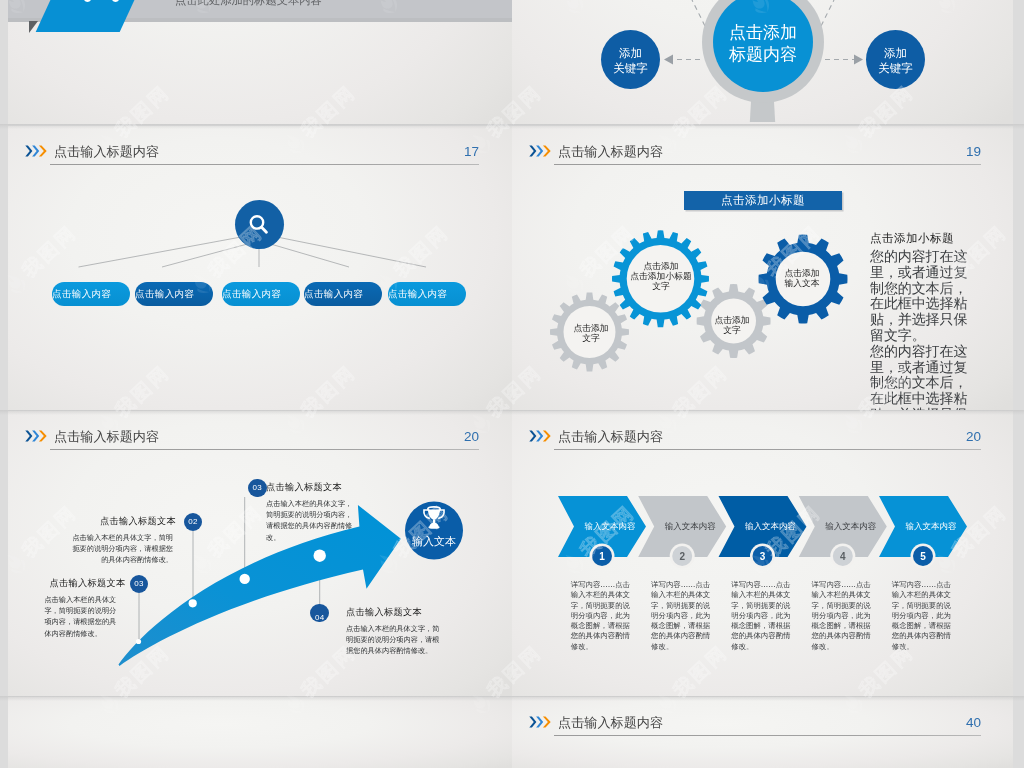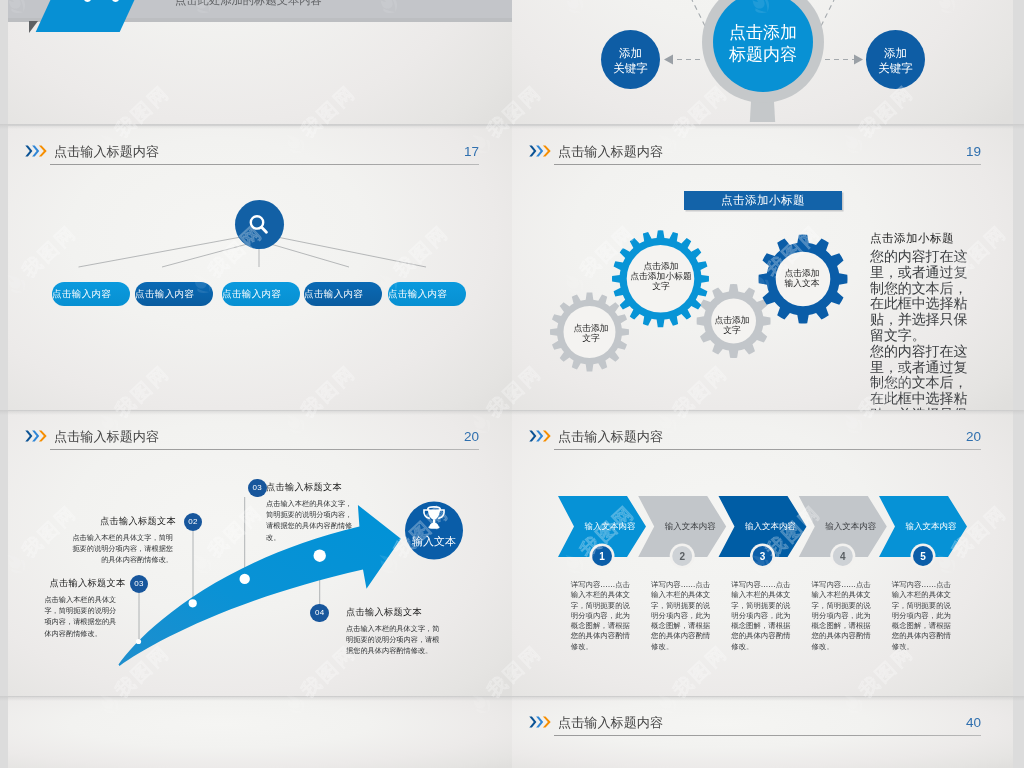--- a/index.html
+++ b/index.html
@@ -67,21 +67,21 @@
   .s18-side{position:absolute;left:358px;top:104px;width:99px;}
   .s18-st{font-size:11.5px;color:#222;letter-spacing:.5px;margin-bottom:3px;line-height:16px;}
   .s18-sp{font-size:14px;line-height:15.8px;color:#3a3d40;letter-spacing:-0.1px;}
   
   .sb{position:absolute;width:18.5px;height:18.5px;border-radius:50%;background:#17569c;
       display:flex;align-items:center;justify-content:center;}
   .sb span{font-size:8px;color:#fff;letter-spacing:.3px;}
   .sb1{left:121.7px;top:163.7px;}
   .sb2{left:175.7px;top:101.7px;}
   .sb3{left:240px;top:67.5px;}
-  .sb4{left:302.4px;top:192.7px;}
+  .sb4{left:302.4px;top:192.7px;align-items:flex-end;}
   .s19t{position:absolute;font-size:9.2px;color:#181818;white-space:nowrap;letter-spacing:.3px;}
   .s19b{position:absolute;font-size:7.2px;line-height:11.2px;color:#2e3133;}
   .t1{left:41.5px;top:166px;}   .b1{left:36.4px;top:183px;width:74px;}
   .t2{left:42px;top:104px;width:126px;text-align:right;}
   .b2{left:60px;top:121px;width:105px;text-align:right;}
   .t3{left:258px;top:70px;}     .b3{left:258px;top:87px;width:88px;}
   .t4{left:338px;top:195px;}    .b4{left:338px;top:212px;width:98px;}
 
   
   .wm{position:absolute;left:0;top:0;width:1024px;height:768px;pointer-events:none;

